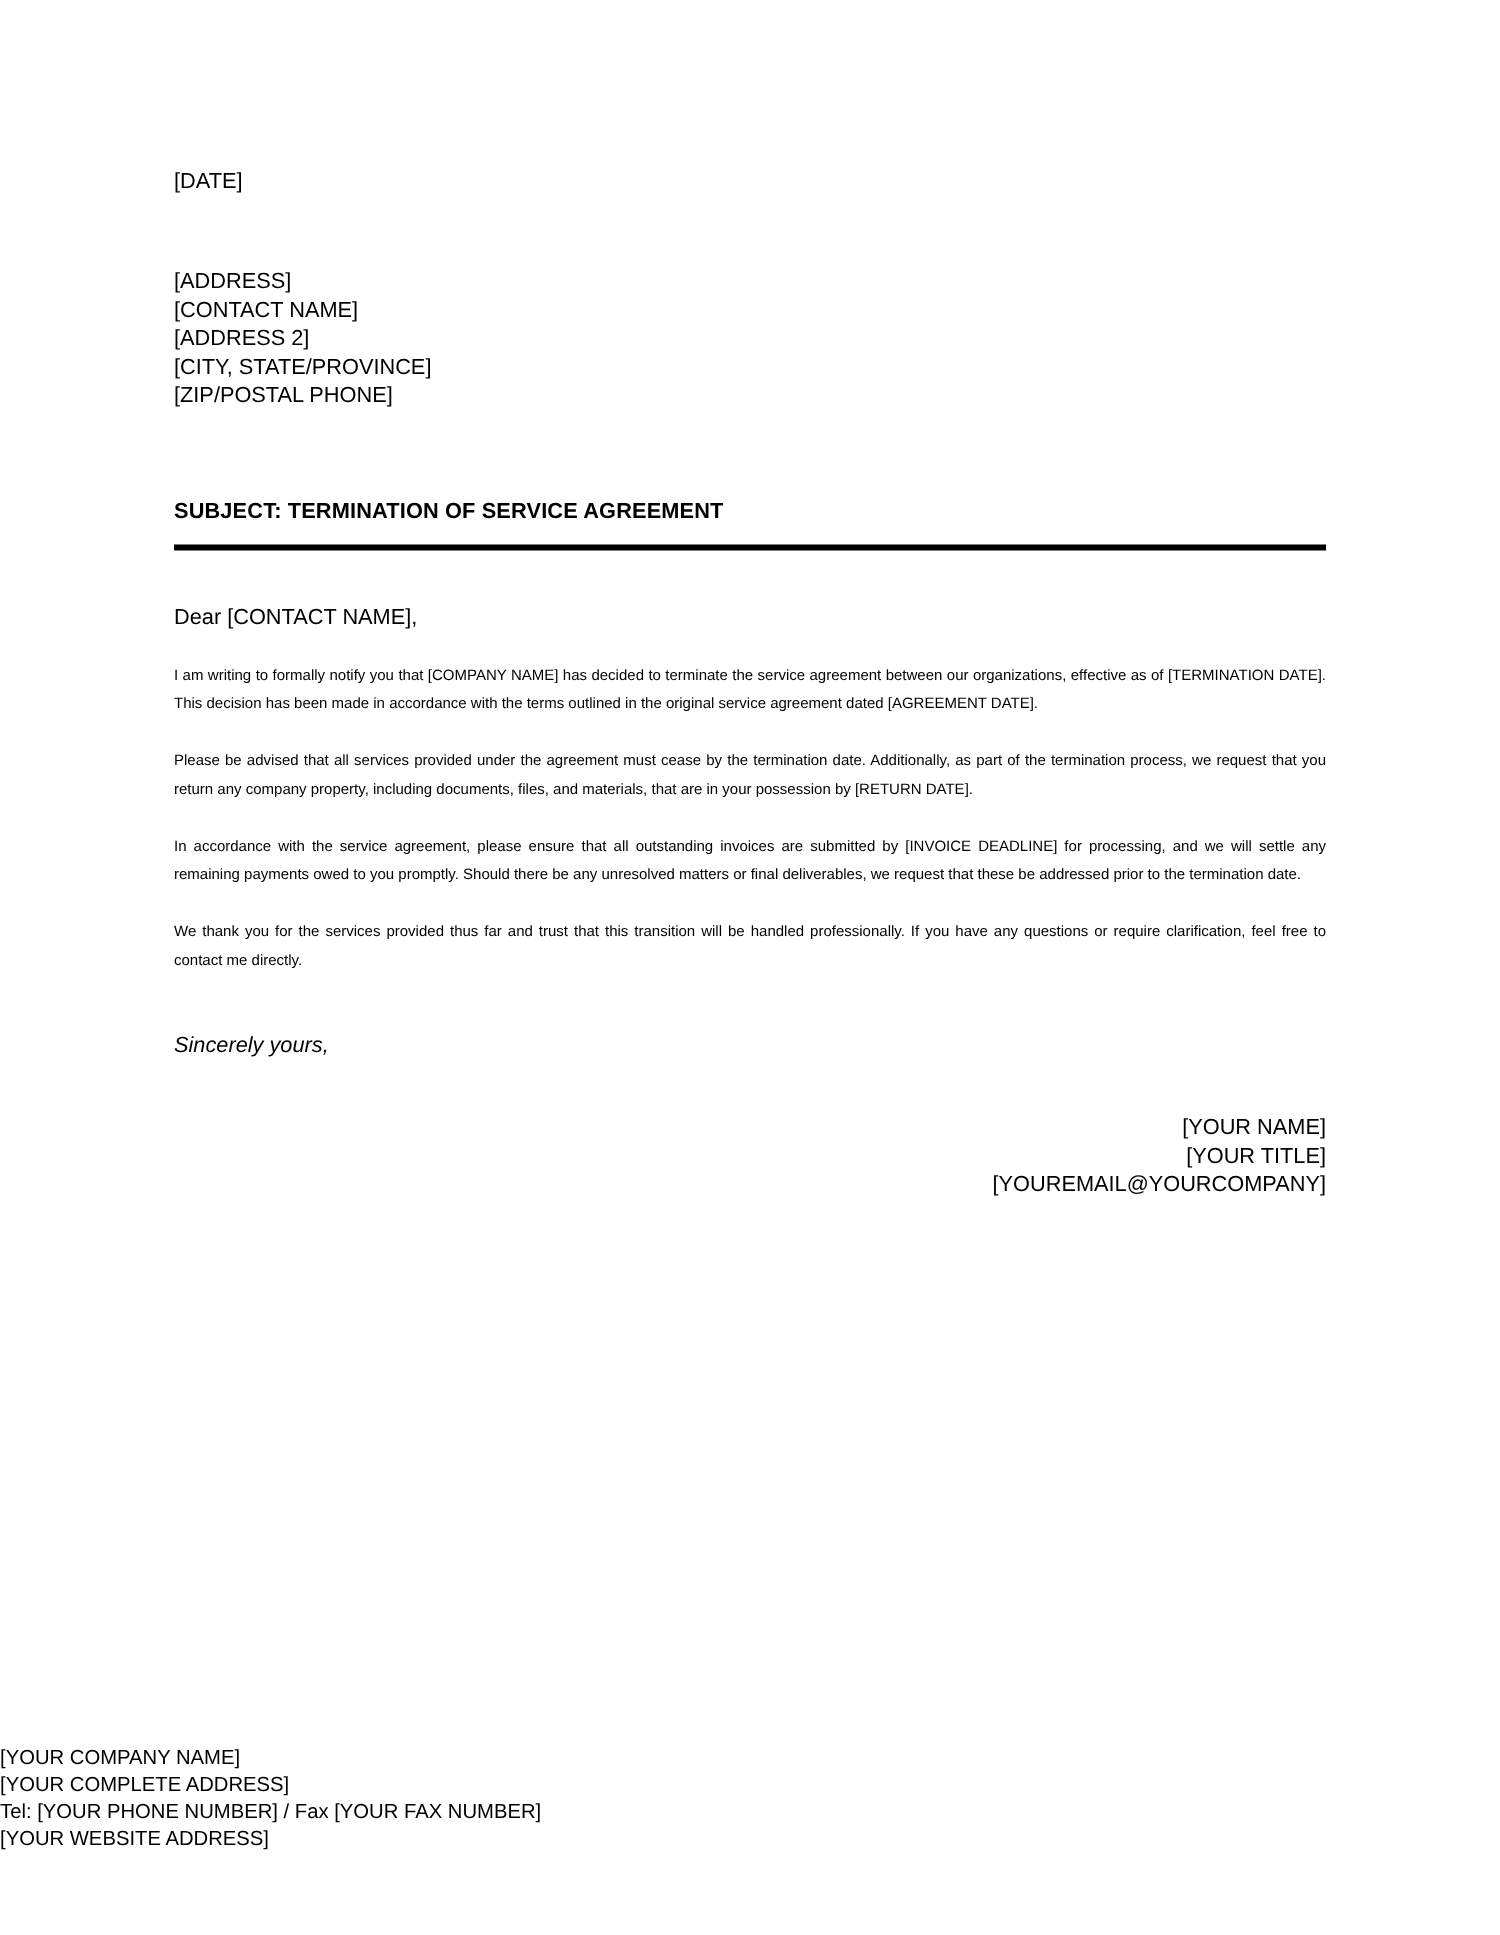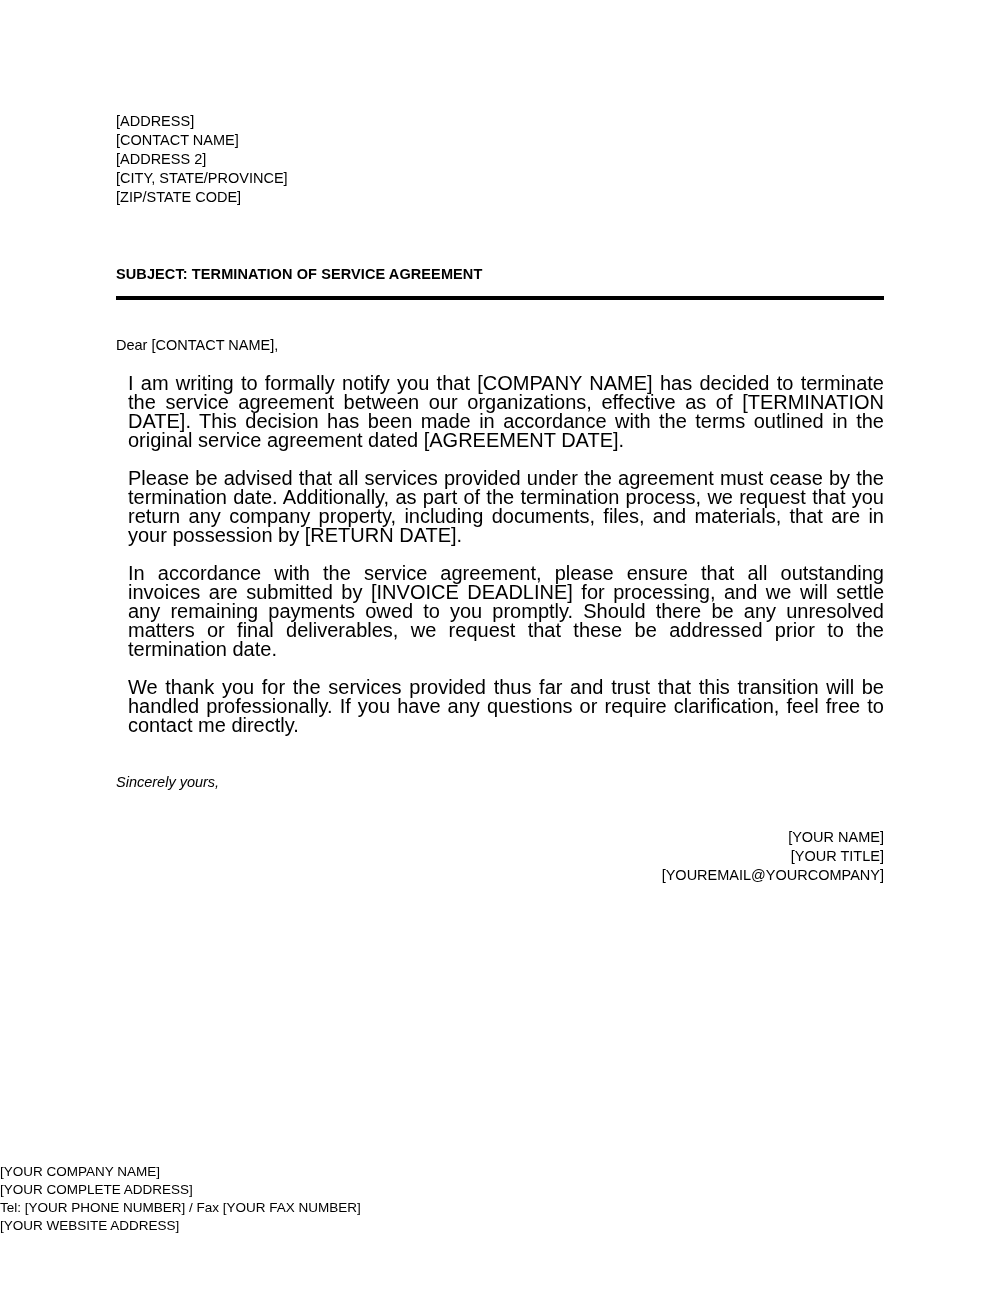--- a/index.html
+++ b/index.html
@@ -59,25 +59,25 @@
     margin: 0 0 36px 0;
   }
 
   .salutation {
     font-size: 14.5px;
     line-height: 19px;
     margin: 0 0 19px 0;
   }
 
   .body-para {
-    font-size: 20px;
+    font-size: 10px;
     line-height: 19px;
     text-align: justify;
     text-justify: inter-word;
-    margin: 0 0 19px 12px;
+    margin: 0 0 19px 0;
   }
 
   .body-para:last-of-type {
     margin-bottom: 0;
   }
 
   .closing {
     font-size: 14.5px;
     line-height: 19px;
     margin: 38px 0 0 0;
@@ -109,27 +109,28 @@
     white-space: nowrap;
   }
 </style>
 </head>
 <body>
 
 <div class="page">
 
   <div class="letter-body">
 
+    <div class="date-line">[DATE]</div>
 
     <div class="recipient-block">
       <div class="recipient-line">[ADDRESS]</div>
       <div class="recipient-line">[CONTACT NAME]</div>
       <div class="recipient-line">[ADDRESS 2]</div>
       <div class="recipient-line">[CITY, STATE/PROVINCE]</div>
-      <div class="recipient-line">[ZIP/STATE CODE]</div>
+      <div class="recipient-line">[ZIP/POSTAL PHONE]</div>
     </div>
 
     <div class="subject-line">SUBJECT: TERMINATION OF SERVICE AGREEMENT</div>
 
     <div class="subject-rule"></div>
 
     <div class="salutation">Dear [CONTACT NAME],</div>
 
     <p class="body-para">I am writing to formally notify you that [COMPANY NAME] has decided to terminate the service agreement between our organizations, effective as of [TERMINATION DATE]. This decision has been made in accordance with the terms outlined in the original service agreement dated [AGREEMENT DATE].</p>
     <p class="body-para">Please be advised that all services provided under the agreement must cease by the termination date. Additionally, as part of the termination process, we request that you return any company property, including documents, files, and materials, that are in your possession by [RETURN DATE].</p>

